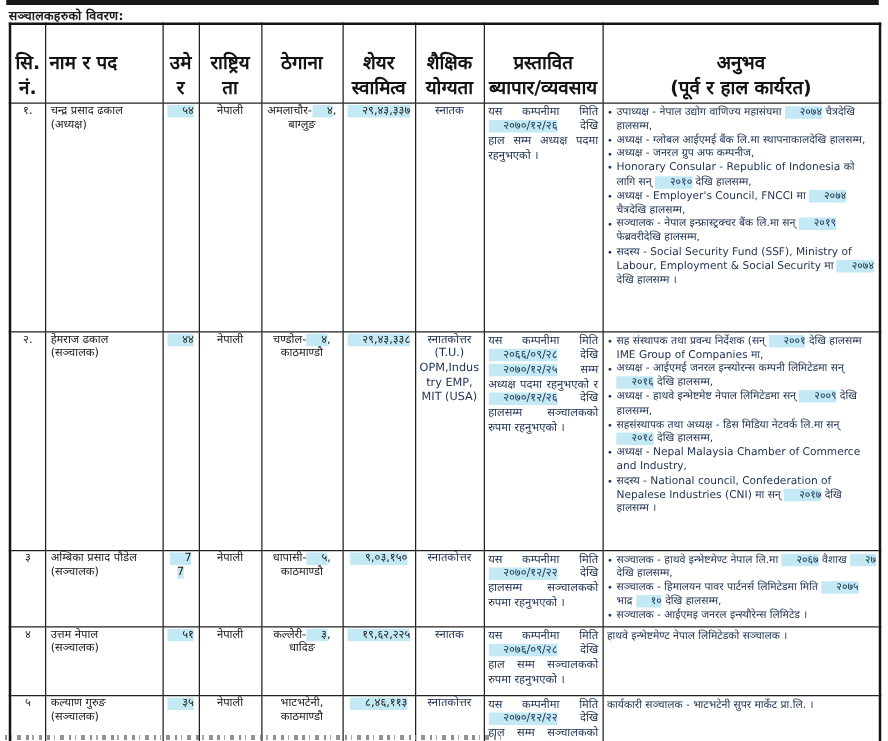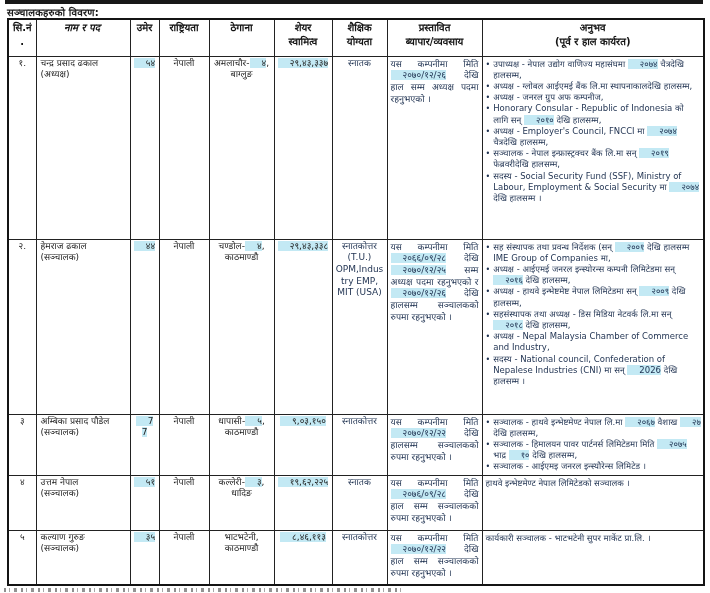--- a/index.html
+++ b/index.html
@@ -14,24 +14,24 @@
     position:absolute;left:7px;top:18px;width:696px;
     border-collapse:collapse;table-layout:fixed;
     border:2px solid #141414;
   }
   th,td{
     border:1px solid #222;vertical-align:top;
     padding:1px 3px;font-size:9px;line-height:1.3;
     overflow:hidden;word-wrap:break-word;
   }
   th{
-    font-weight:bold;text-align:center;font-size:10px;line-height:1.35;
-    padding-top:1px;color:#141414;
-  }
-  th.hc1{text-align:center;padding-right:5px;font-style:italic;}
+    font-weight:bold;text-align:center;font-size:15px;line-height:1.35;
+    padding-top:20px;color:#141414;
+  }
+  th.hc1{text-align:left;padding-right:5px;}
   tr.header-row{height:37px;}
   td.c-sn{text-align:center;}
   td.c-name{padding-left:4px;margin-left:48px;}
   td.c-age,td.c-nat,td.c-addr,td.c-shares,td.c-edu{text-align:center;}
   td.c-edu{color:#1e3150;}
   td.c-prop{text-align:justify;color:#1e3150;padding:2px 3px;}
   td.c-exp{
     color:#1e3150;font-size:8.5px;line-height:1.32;
     padding:2px 2px 2px 3px;
   }
@@ -173,21 +173,21 @@
             <div class="bullet-item">
               <span class="bullet">•</span>
               <span>सहसंस्थापक तथा अध्यक्ष - डिस मिडिया नेटवर्क लि.मा सन् <span class="hl">२०१८</span> देखि हालसम्म,</span>
             </div>
             <div class="bullet-item">
               <span class="bullet">•</span>
               <span>अध्यक्ष - Nepal Malaysia Chamber of Commerce and Industry,</span>
             </div>
             <div class="bullet-item">
               <span class="bullet">•</span>
-              <span>सदस्य - National council, Confederation of Nepalese Industries (CNI) मा सन् <span class="hl">2026</span> देखि हालसम्म ।</span>
+              <span>सदस्य - National council, Confederation of Nepalese Industries (CNI) मा सन् <span class="hl">२०१७</span> देखि हालसम्म ।</span>
             </div>
           </td>
         </tr>
         <tr style="height: 60px;">
           <td class="c-sn">३</td>
           <td class="c-name">
             <div>अम्बिका प्रसाद पौडेल</div>
             <div>(सञ्चालक)</div>
           </td>
           <td class="c-age"><span class="hl">77</span></td>

